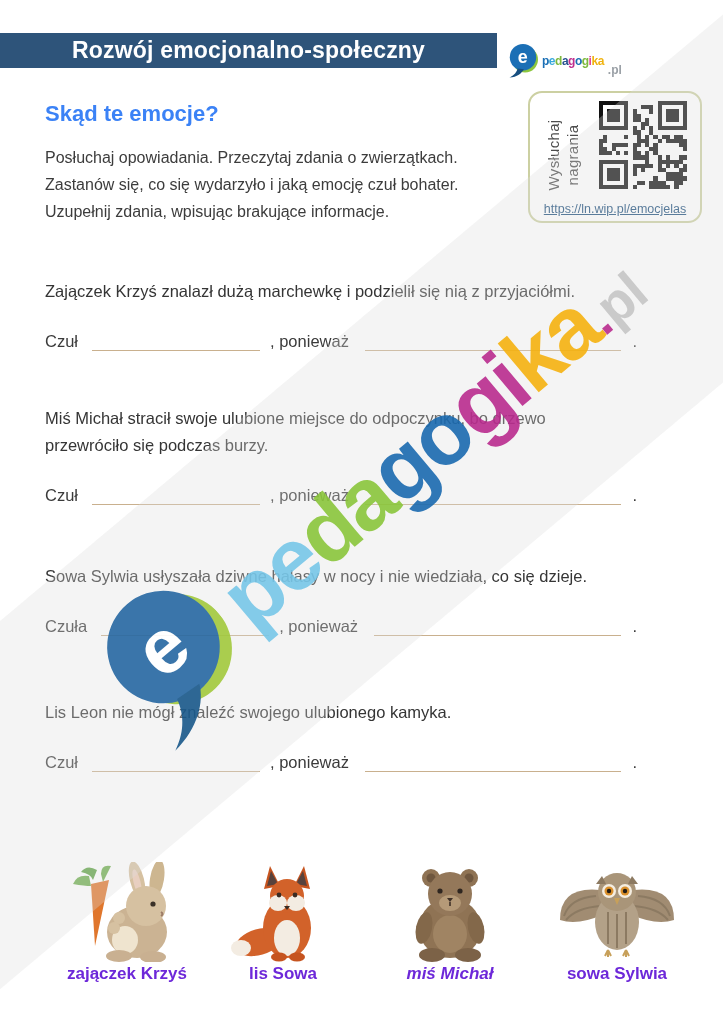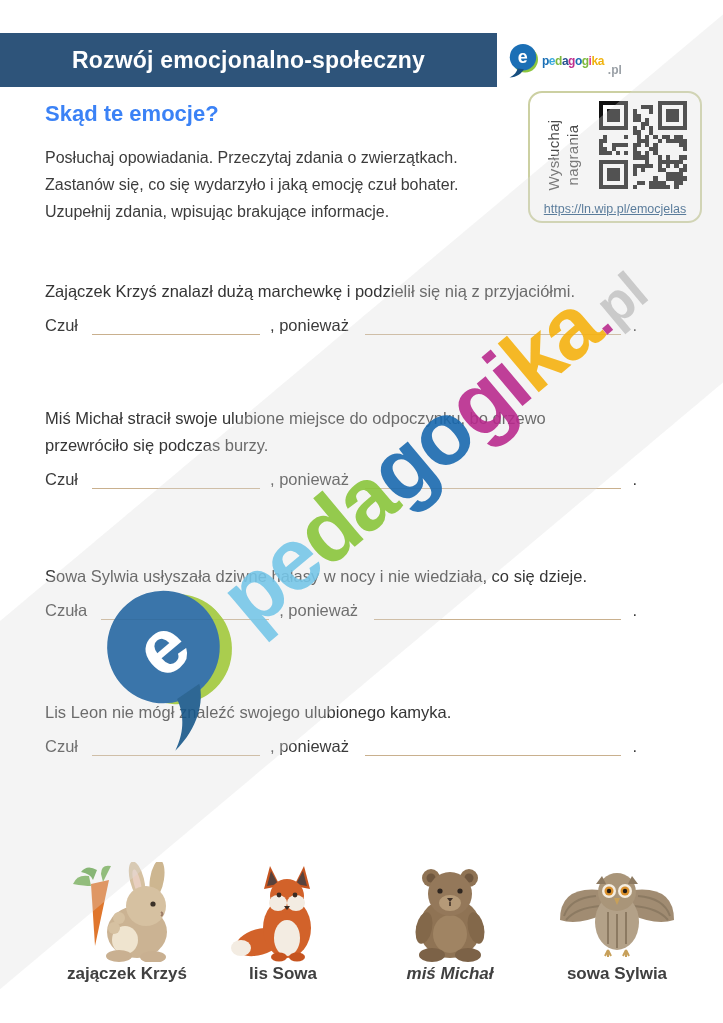--- a/index.html
+++ b/index.html
@@ -2,21 +2,21 @@
 <html lang="pl"><head>
 <meta charset="utf-8">
 <style>
   html,body{margin:0;padding:0;background:#fff;}
   #page{
     position:relative;width:723px;height:1023px;background:#ffffff;overflow:hidden;
     font-family:"Liberation Sans","DejaVu Sans",sans-serif;color:#3b3b3b;
   }
   
   .header-bar{
-    position:absolute;left:0;top:33px;width:497px;height:54px;background:#2e547a;
+    position:absolute;left:0;top:33px;width:497px;height:35px;background:#2e547a;
     display:flex;align-items:center;justify-content:center;
   }
   .header-bar .title{color:#fff;font-size:23px;font-weight:bold;letter-spacing:.2px;}
   
   .logo{position:absolute;left:508px;top:42px;display:flex;align-items:center;gap:4px;}
   .logo svg{display:block;}
   .logo-word{font-size:12px;font-weight:bold;letter-spacing:-0.5px;white-space:nowrap;}
   .logo-suffix{font-size:12px;color:#9aa0a6;font-weight:bold;margin-left:0;align-self:flex-end;padding-bottom:2px;}
   
   .qr-box{
@@ -38,21 +38,21 @@
   .page-heading{position:absolute;left:45px;top:101px;margin:0;font-size:22px;font-weight:bold;color:#3b82f6;}
   .intro{position:absolute;left:45px;top:144px;font-size:16px;line-height:27px;color:#3c3c3c;}
   
   .task{position:absolute;left:45px;width:600px;z-index:1;}
   .task-1{top:278px;}
   .task-2{top:405px;}
   .task-3{top:563px;}
   .task-4{top:699px;}
   .task-sentence{font-size:16.5px;line-height:27px;color:#353535;margin:0;}
   .task-2 .task-sentence{max-width:575px;}
-  .answer-row{display:flex;align-items:flex-end;font-size:16.5px;color:#3b3b3b;width:592px;margin-top:10px;gap:8px;}
+  .answer-row{display:flex;align-items:flex-end;font-size:16.5px;color:#3b3b3b;width:592px;margin-top:26px;gap:8px;}
   .answer-row .lbl{white-space:pre;}
   .blank{border-bottom:1px solid #c9b08e;height:1.15em;}
   .blank.b1{width:168px;margin:0 2px 0 6px;}
   .blank.b2{flex:1;margin:0 3px 0 8px;}
   
   .watermark{
     position:absolute;left:378px;top:488px;z-index:3;pointer-events:none;
     transform:translate(-50%,-50%) rotate(-40deg);
     display:flex;align-items:center;gap:14px;opacity:.92;
   }
@@ -60,21 +60,21 @@
     position:absolute;left:-300px;right:-240px;top:-60px;bottom:-60px;
     background:rgba(222,222,222,.35);
   }
   .wm-icon{position:relative;}
   .wm-word{position:relative;font-size:88px;font-weight:bold;letter-spacing:-3px;white-space:nowrap;line-height:1;}
   .wm-word .sfx{font-size:54px;letter-spacing:-1px;}
   
   .animal{position:absolute;top:862px;width:160px;text-align:center;z-index:2;}
   .animal-1{left:47px;} .animal-2{left:203px;} .animal-3{left:370px;font-style:italic;} .animal-4{left:537px;}
   .animal svg{display:block;margin:0 auto;}
-  .animal-caption{margin-top:2px;font-size:17px;font-weight:bold;color:#404040;}
+  .animal-caption{margin-top:2px;font-size:17px;font-weight:bold;color:#6d28d9;}
 </style>
 </head>
 <body>
 
 <div id="page">
 
   <div class="header-bar">
     <span class="title">Rozwój emocjonalno-społeczny</span>
   </div>
 

